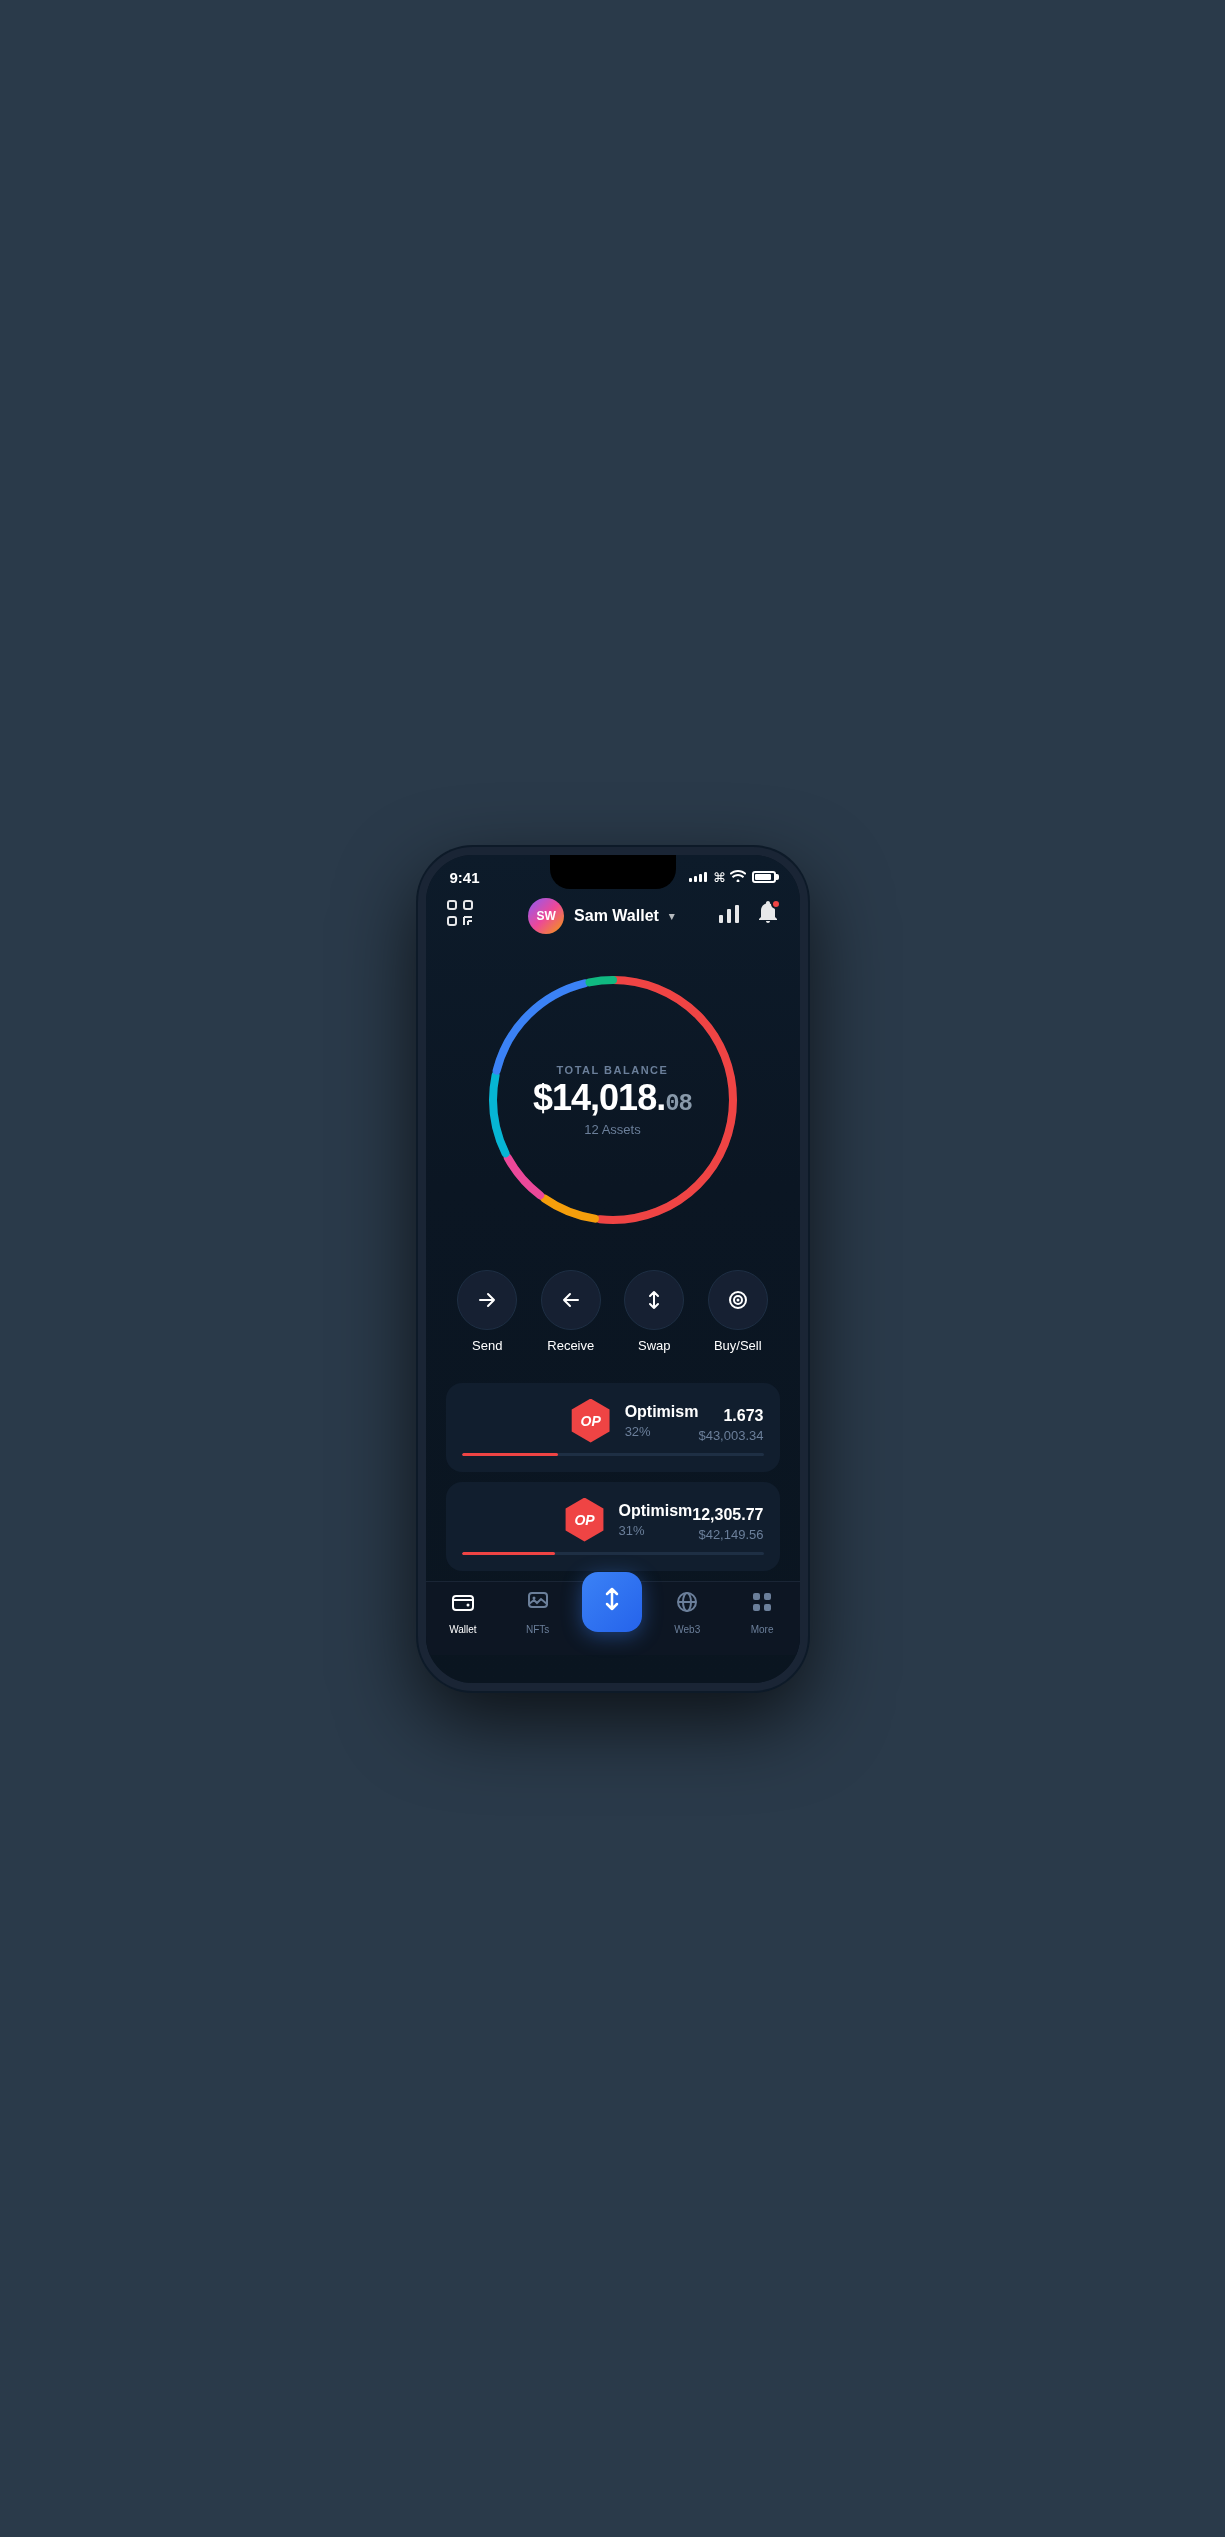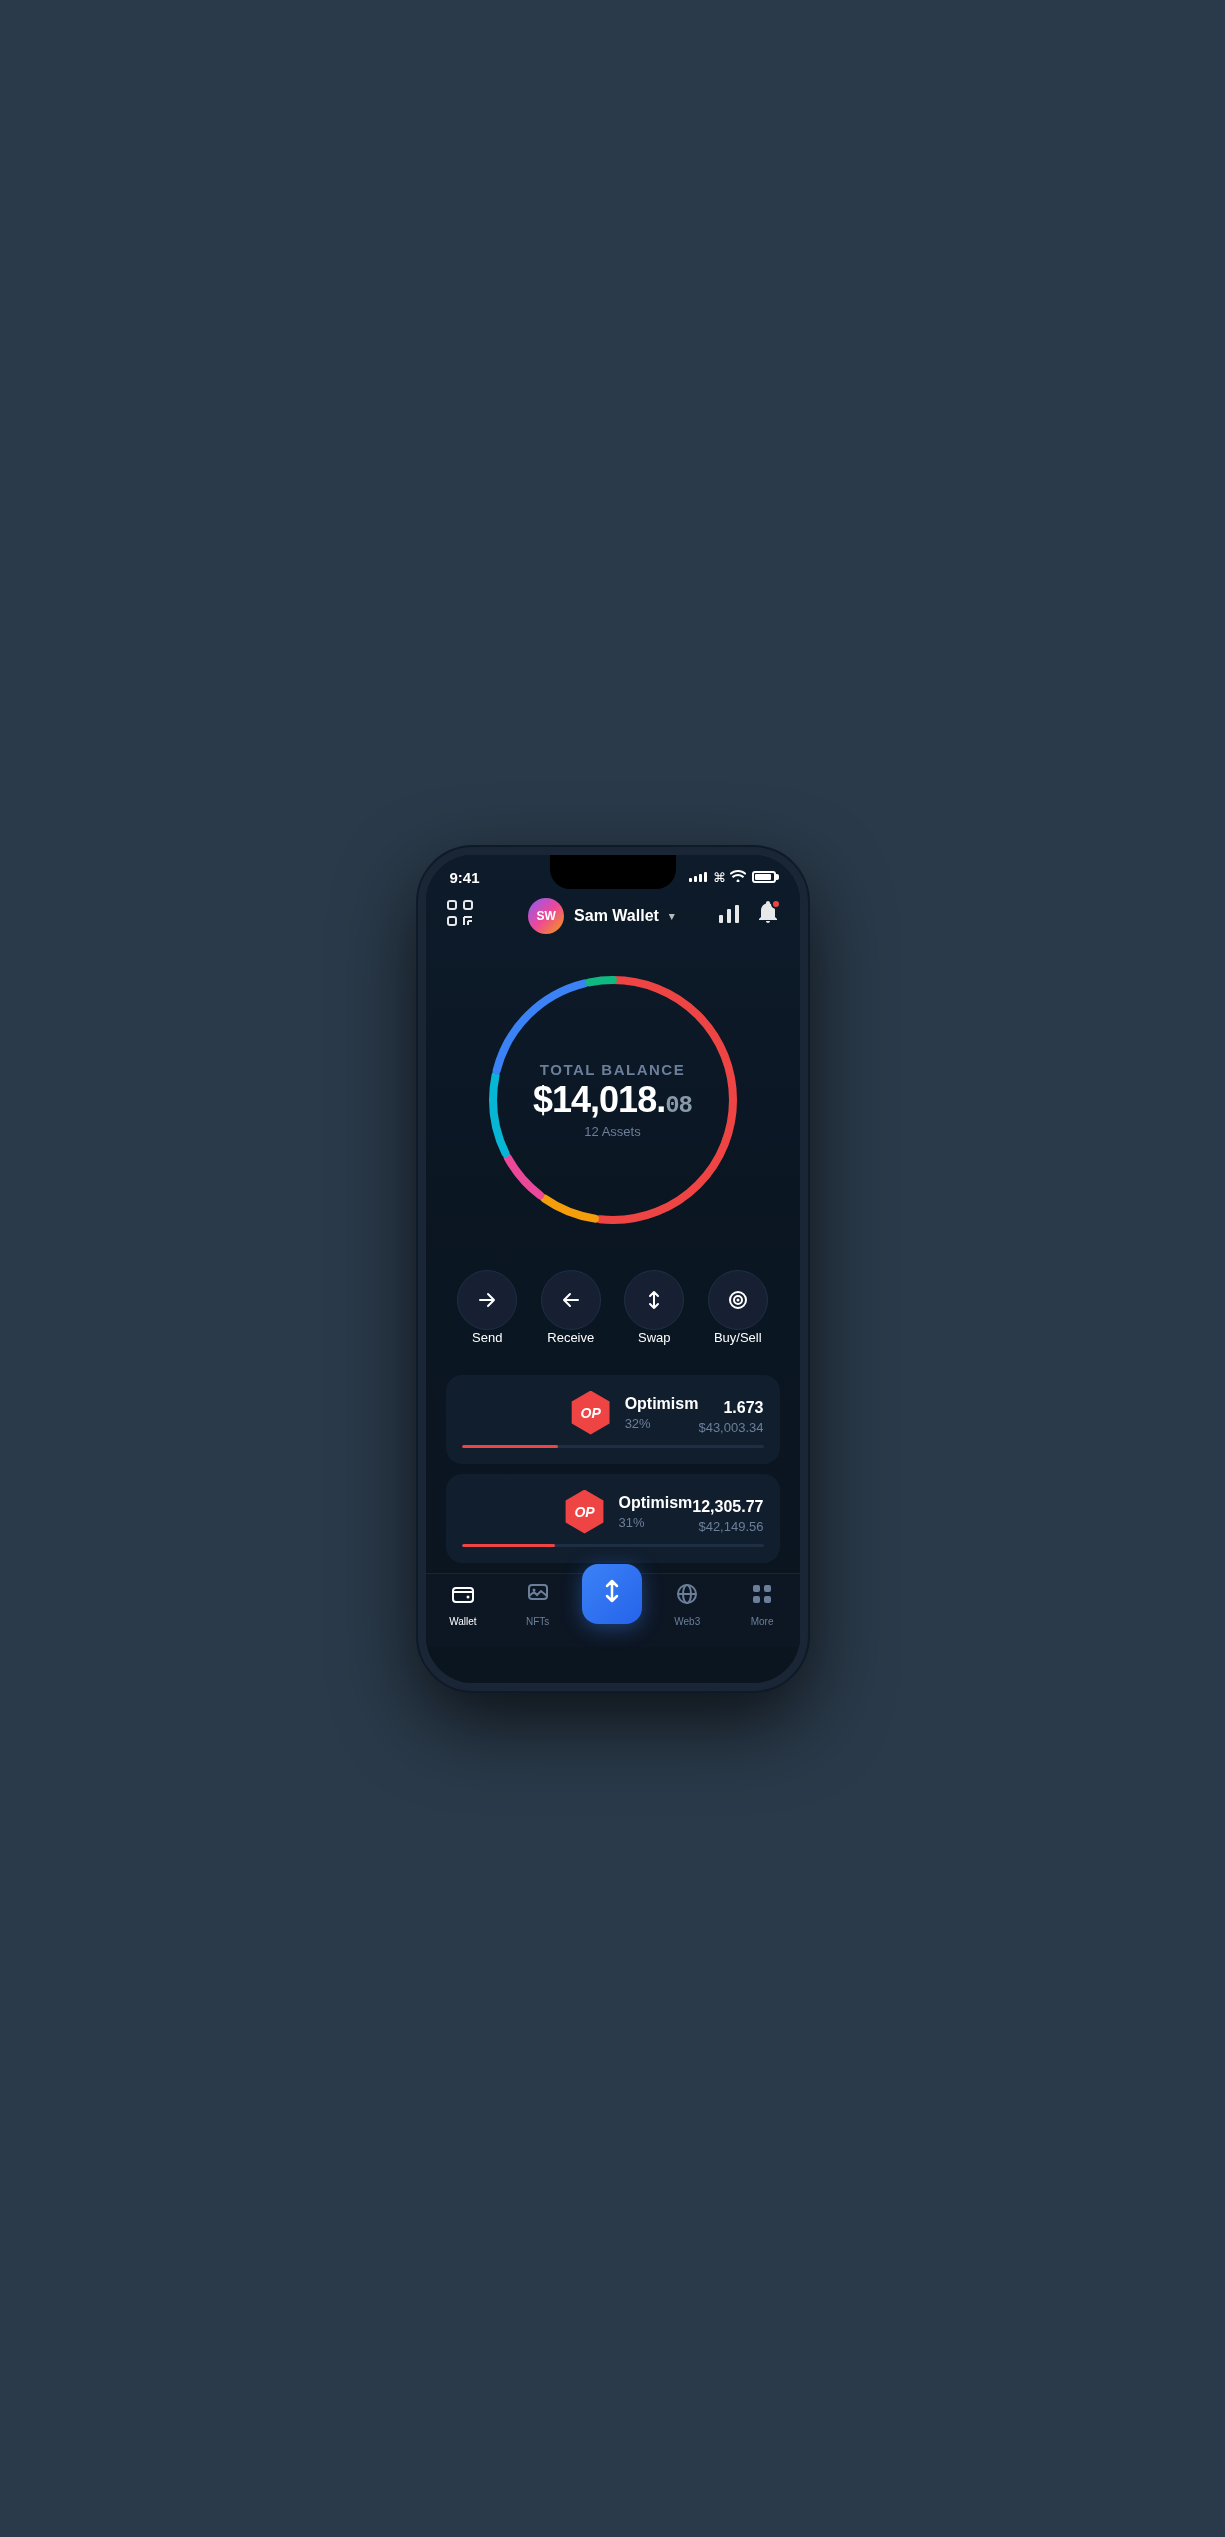--- a/index.html
+++ b/index.html
@@ -225,21 +225,21 @@
     .balance-center {
       position: absolute;
       top: 50%;
       left: 50%;
       transform: translate(-50%, -50%);
       text-align: center;
     }
 
     .balance-label {
       color: #6b7f9a;
-      font-size: 15px;
+      font-size: 11px;
       font-weight: 600;
       letter-spacing: 1.5px;
       margin-bottom: 4px;
     }
 
     .balance-amount {
       color: #fff;
       font-size: 36px;
       font-weight: 700;
       letter-spacing: -1px;
@@ -263,21 +263,21 @@
       display: flex;
       justify-content: space-around;
       padding: 10px 20px 20px;
       width: 100%;
     }
 
     .action-btn {
       display: flex;
       flex-direction: column;
       align-items: center;
-      gap: 0;
+      gap: 8px;
       cursor: pointer;
       text-align: center;
     }
 
     .action-circle {
       width: 60px;
       height: 60px;
       border-radius: 50%;
       background: #162032;
       border: 1px solid #1e2f44;

